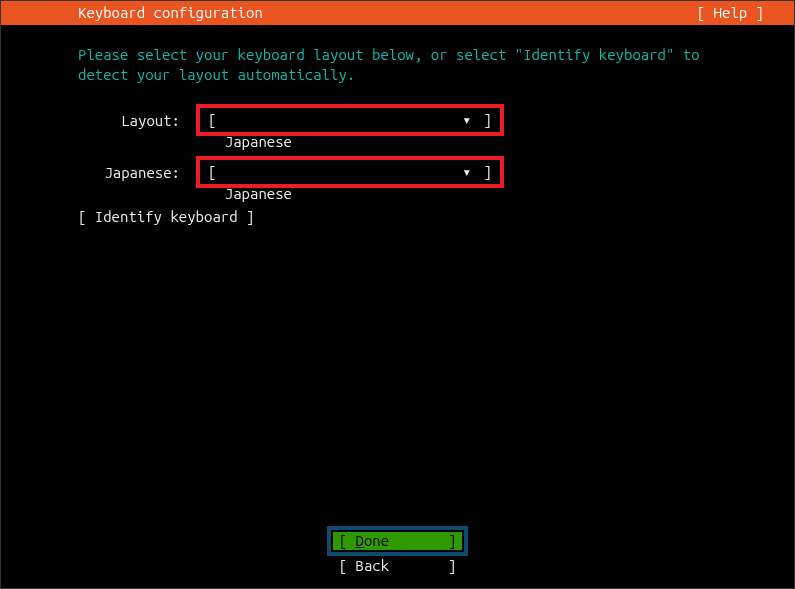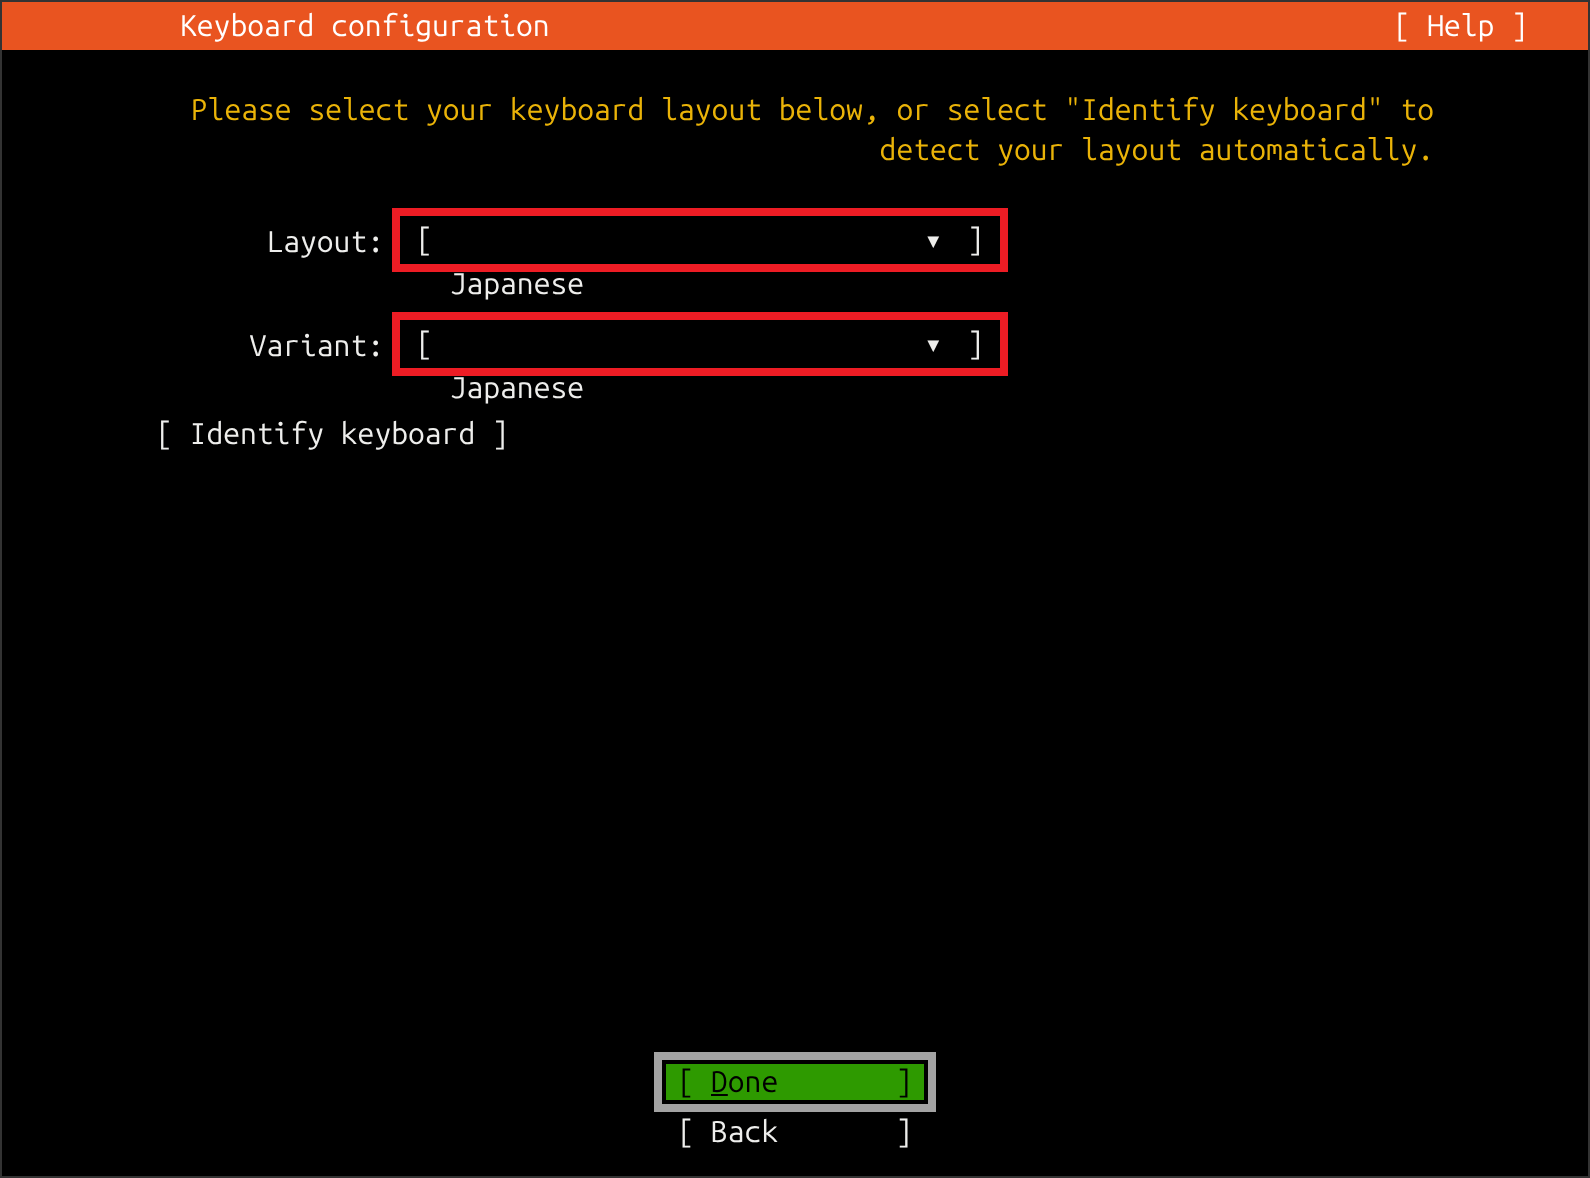--- a/index.html
+++ b/index.html
@@ -22,45 +22,43 @@
       background: #e95420;
       color: #ffffff;
       height: 24px;
       line-height: 24px;
       display: flex;
       justify-content: space-between;
       padding: 0 20px 0 77px;
     }
     .header-title {
       white-space: pre;
-      margin-left: 12px;
     }
     .header-help {
       white-space: pre;
       padding-right: 10px;
     }
     .content {
       padding: 20px 77px 0 77px;
     }
     .instruction {
-      color: #eab308;
+      color: #14b8a6;
       line-height: 1.3;
       margin-bottom: 20px;
       white-space: pre-wrap;
-      text-align: right;
     }
     .field-row {
       display: flex;
       align-items: center;
       margin-bottom: 20px;
     }
     .field-label {
       width: 118px;
       text-align: right;
-      padding-right: 4px;
+      padding-right: 16px;
       color: #eeeeec;
       white-space: pre;
     }
     .select-box {
       border: 4px solid #ed1c24;
       padding: 2px;
       display: inline-block;
     }
     .select-inner {
       background: #000000;
@@ -90,21 +88,21 @@
       display: inline-block;
     }
     .footer {
       position: absolute;
       bottom: 14px;
       left: 0;
       width: 100%;
       text-align: center;
     }
     .done-wrap {
-      border: 4px solid #a3a3a3;
+      border: 4px solid #0c4a6e;
       display: inline-block;
       padding: 2px;
       margin-bottom: 0px;
     }
     .done-btn {
       background: #2e9a00;
       color: #000000;
       display: inline-block;
       min-width: 112px;
       text-align: left;
@@ -141,21 +139,21 @@
   <div class="field-row">
     <span class="field-label">Layout:</span>
     <span class="select-box">
       <span class="select-inner">
         <span>[ </span><span class="select-value">Japanese</span><span class="dropdown-arrow">▾</span><span> ]</span>
       </span>
     </span>
   </div>
 
   <div class="field-row">
-    <span class="field-label">Variant:</span>
+    <span class="field-label">Japanese:</span>
     <span class="select-box">
       <span class="select-inner">
         <span>[ </span><span class="select-value">Japanese</span><span class="dropdown-arrow">▾</span><span> ]</span>
       </span>
     </span>
   </div>
 
   <div class="identify-row">
     <span class="identify-btn">[ Identify keyboard ]</span>
   </div>

